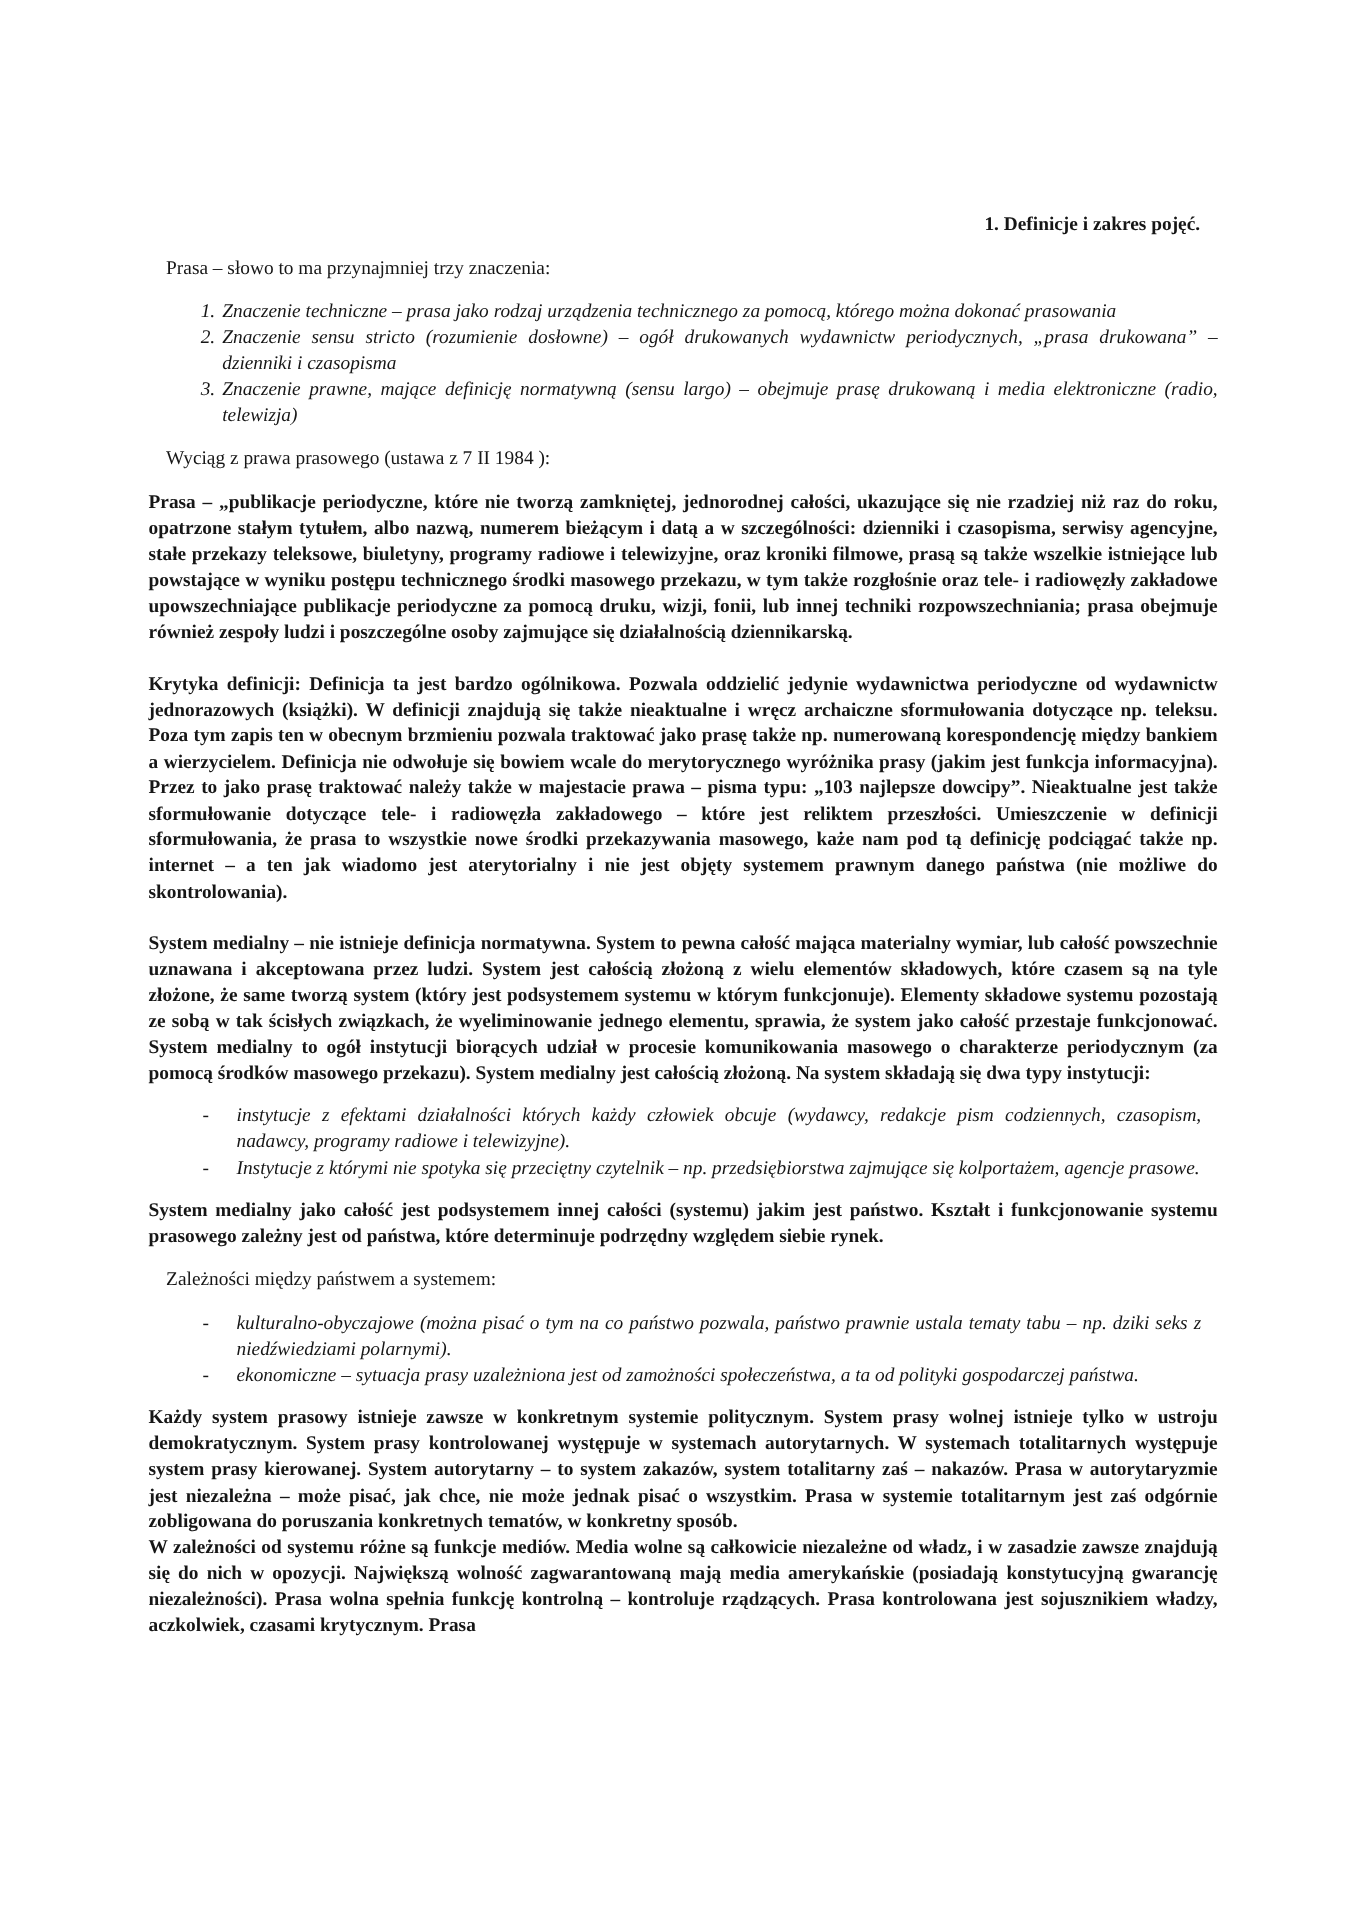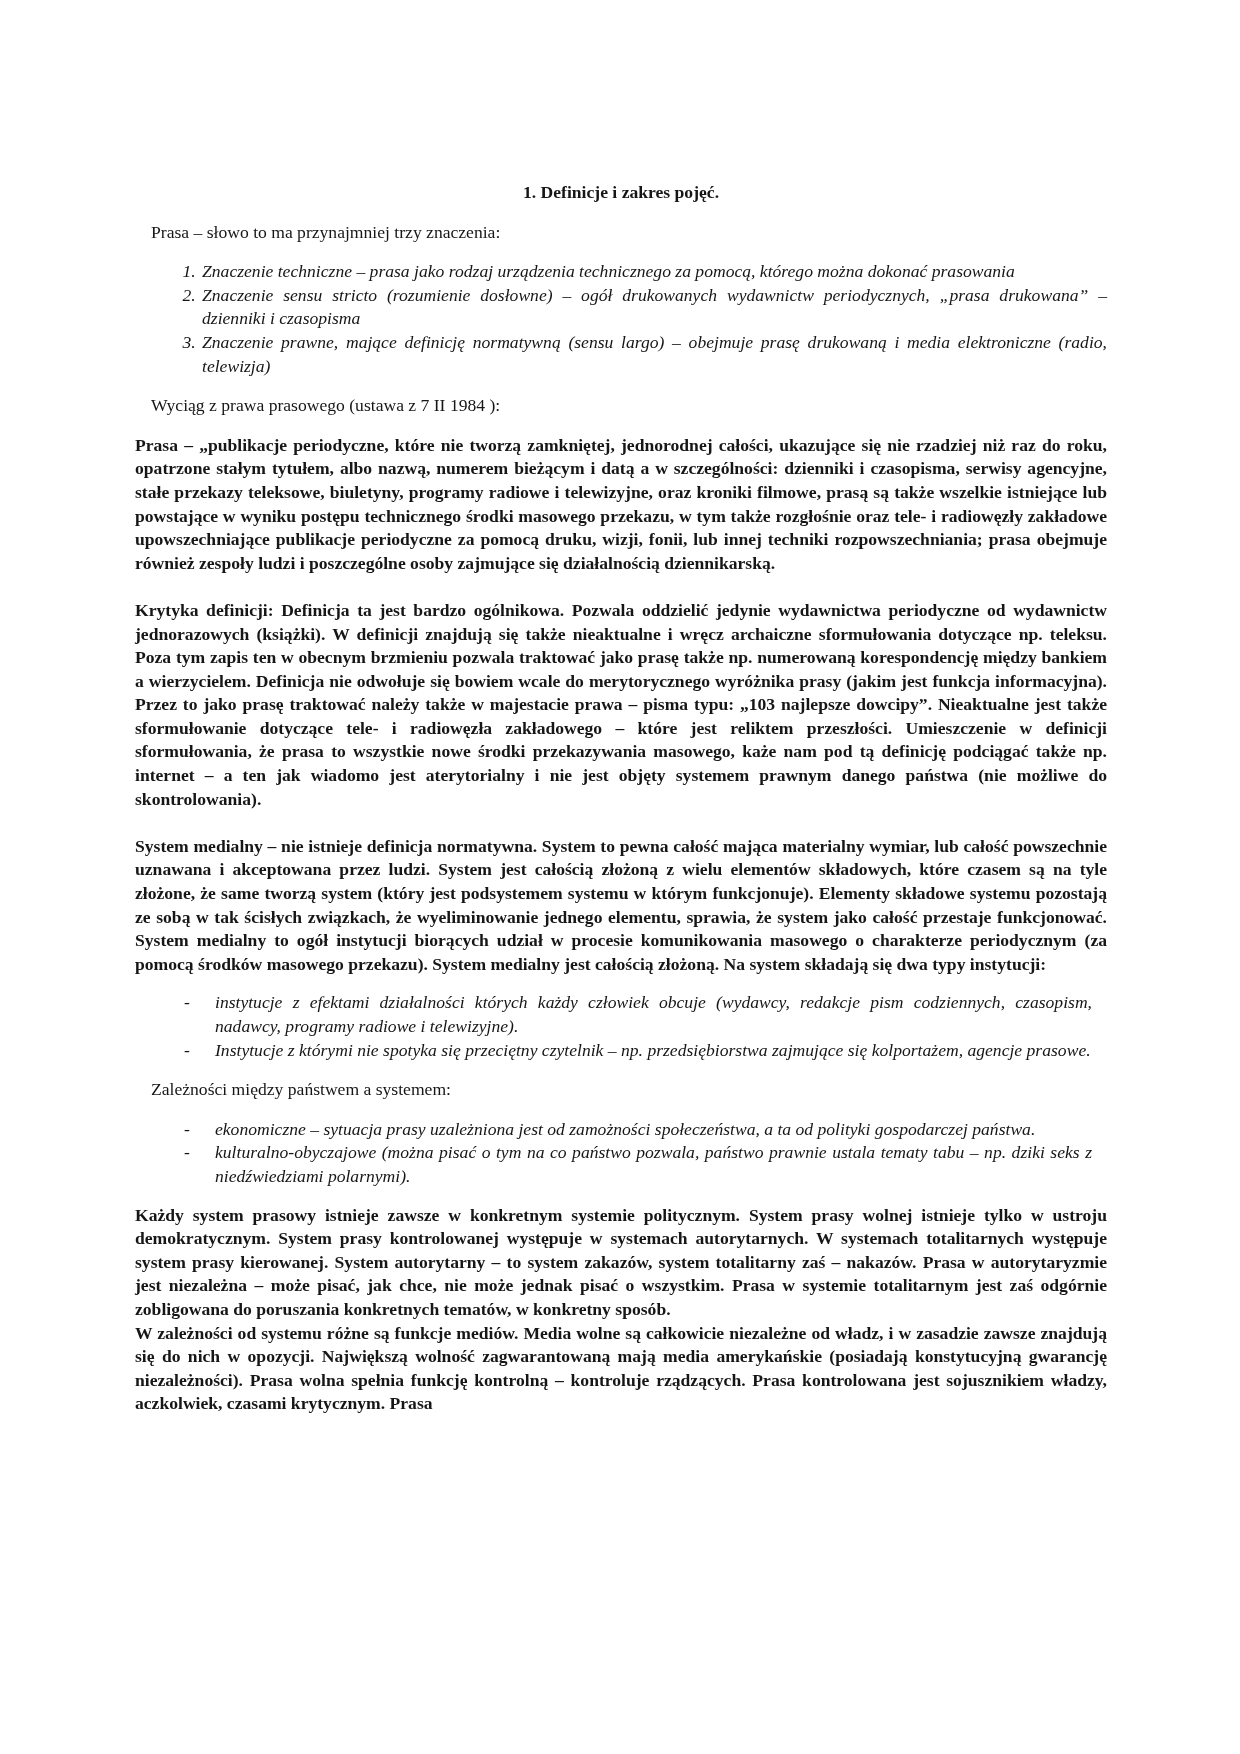--- a/index.html
+++ b/index.html
@@ -21,22 +21,22 @@
     top: 176px;
     width: 972px;
     font-size: 17.6px;
     line-height: 23.6px;
     text-align: justify;
   }
   .heading {
     font-size: 17.6px;
     line-height: 23.6px;
     font-weight: bold;
-    margin: 5px;
-    text-align: center;
+    margin: 16px;
+    text-align: right;
   }
   .para {
     margin: 0;
     font-weight: bold;
   }
   .label-line {
     margin: 16px;
     text-align: left;
   }
   .gap {
@@ -92,25 +92,26 @@
 
   <div class="gap"></div>
 
   <p class="para">System medialny – nie istnieje definicja normatywna. System to pewna całość mająca materialny wymiar, lub całość powszechnie uznawana i akceptowana przez ludzi. System jest całością złożoną z wielu elementów składowych, które czasem są na tyle złożone, że same tworzą system (który jest podsystemem systemu w którym funkcjonuje). Elementy składowe systemu pozostają ze sobą w tak ścisłych związkach, że wyeliminowanie jednego elementu, sprawia, że system jako całość przestaje funkcjonować. System medialny to ogół instytucji biorących udział w procesie komunikowania masowego o charakterze periodycznym (za pomocą środków masowego przekazu). System medialny jest całością złożoną. Na system składają się dwa typy instytucji:</p>
 
   <ul class="dash-list">
     <li>instytucje z efektami działalności których każdy człowiek obcuje (wydawcy, redakcje pism codziennych, czasopism, nadawcy, programy radiowe i telewizyjne).</li>
     <li>Instytucje z którymi nie spotyka się przeciętny czytelnik – np. przedsiębiorstwa zajmujące się kolportażem, agencje prasowe.</li>
   </ul>
 
+  <p class="para">System medialny jako całość jest podsystemem innej całości (systemu) jakim jest państwo. Kształt i funkcjonowanie systemu prasowego zależny jest od państwa, które determinuje podrzędny względem siebie rynek.</p>
 
   <p class="label-line">Zależności między państwem a systemem:</p>
 
   <ul class="dash-list">
+    <li>kulturalno-obyczajowe (można pisać o tym na co państwo pozwala, państwo prawnie ustala tematy tabu – np. dziki seks z niedźwiedziami polarnymi).</li>
     <li>ekonomiczne – sytuacja prasy uzależniona jest od zamożności społeczeństwa, a ta od polityki gospodarczej państwa.</li>
-    <li>kulturalno-obyczajowe (można pisać o tym na co państwo pozwala, państwo prawnie ustala tematy tabu – np. dziki seks z niedźwiedziami polarnymi).</li>
   </ul>
 
   <p class="para">Każdy system prasowy istnieje zawsze w konkretnym systemie politycznym. System prasy wolnej istnieje tylko w ustroju demokratycznym. System prasy kontrolowanej występuje w systemach autorytarnych. W systemach totalitarnych występuje system prasy kierowanej. System autorytarny – to system zakazów, system totalitarny zaś – nakazów. Prasa w autorytaryzmie jest niezależna – może pisać, jak chce, nie może jednak pisać o wszystkim. Prasa w systemie totalitarnym jest zaś odgórnie zobligowana do poruszania konkretnych tematów, w konkretny sposób.</p>
 
   <p class="para">W zależności od systemu różne są funkcje mediów. Media wolne są całkowicie niezależne od władz, i w zasadzie zawsze znajdują się do nich w opozycji. Największą wolność zagwarantowaną mają media amerykańskie (posiadają konstytucyjną gwarancję niezależności). Prasa wolna spełnia funkcję kontrolną – kontroluje rządzących. Prasa kontrolowana jest sojusznikiem władzy, aczkolwiek, czasami krytycznym. Prasa</p>
 
 </div>
 
 </body></html>

